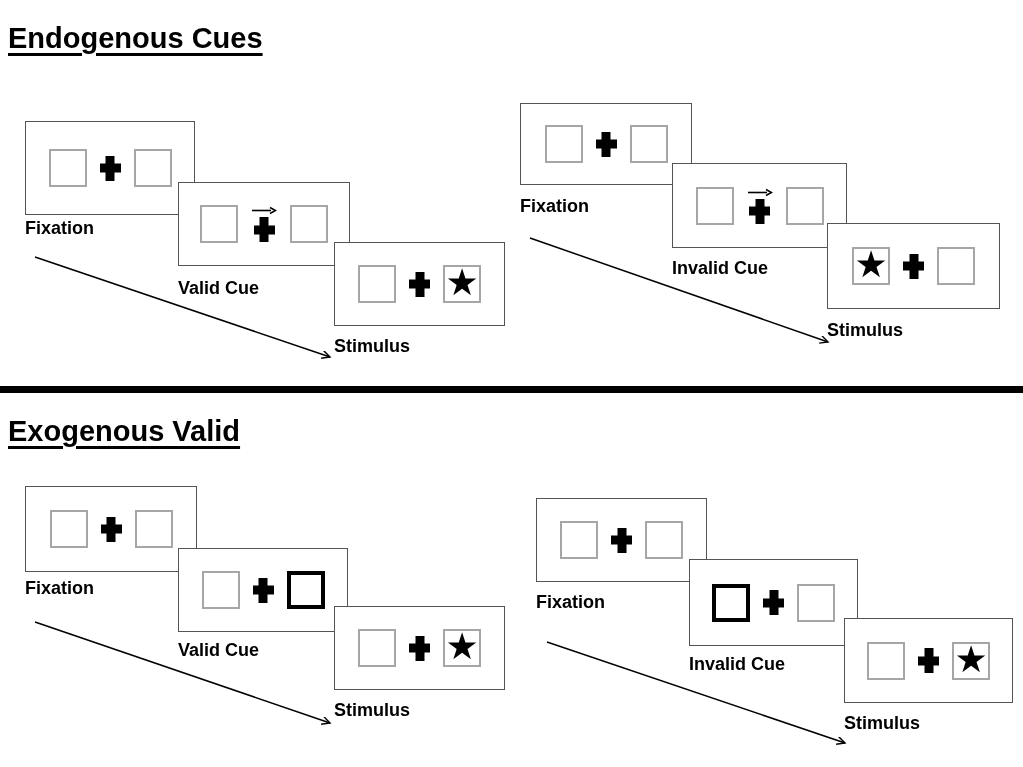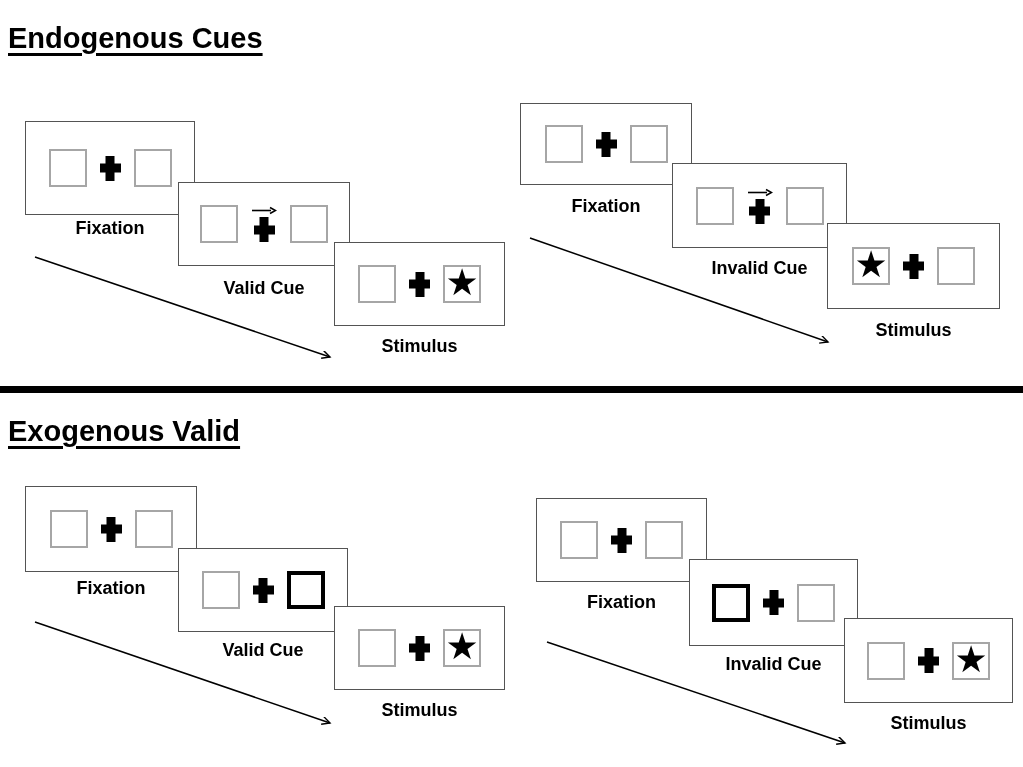--- a/index.html
+++ b/index.html
@@ -41,21 +41,21 @@
   }
   .plus::after{
     content:"";position:absolute;top:50%;left:0;transform:translateY(-50%);
     width:100%;height:9px;background:#000;
   }
   .cross-stack{
     display:flex;flex-direction:column;align-items:center;gap:2px;flex:0 0 auto;
   }
   .cue-arrow{display:block;}
   .label{
-    position:absolute;text-align:center;
+    position:absolute;text-align:left;
     font-size:18px;font-weight:bold;white-space:nowrap;
   }
   .seq-arrow{position:absolute;overflow:visible;}
   .z1{z-index:1}.z2{z-index:2}.z3{z-index:3}.z4{z-index:4}
 </style>
 </head>
 <body>
 
 <div class="title" style="top:22px">Endogenous Cues</div>
 

